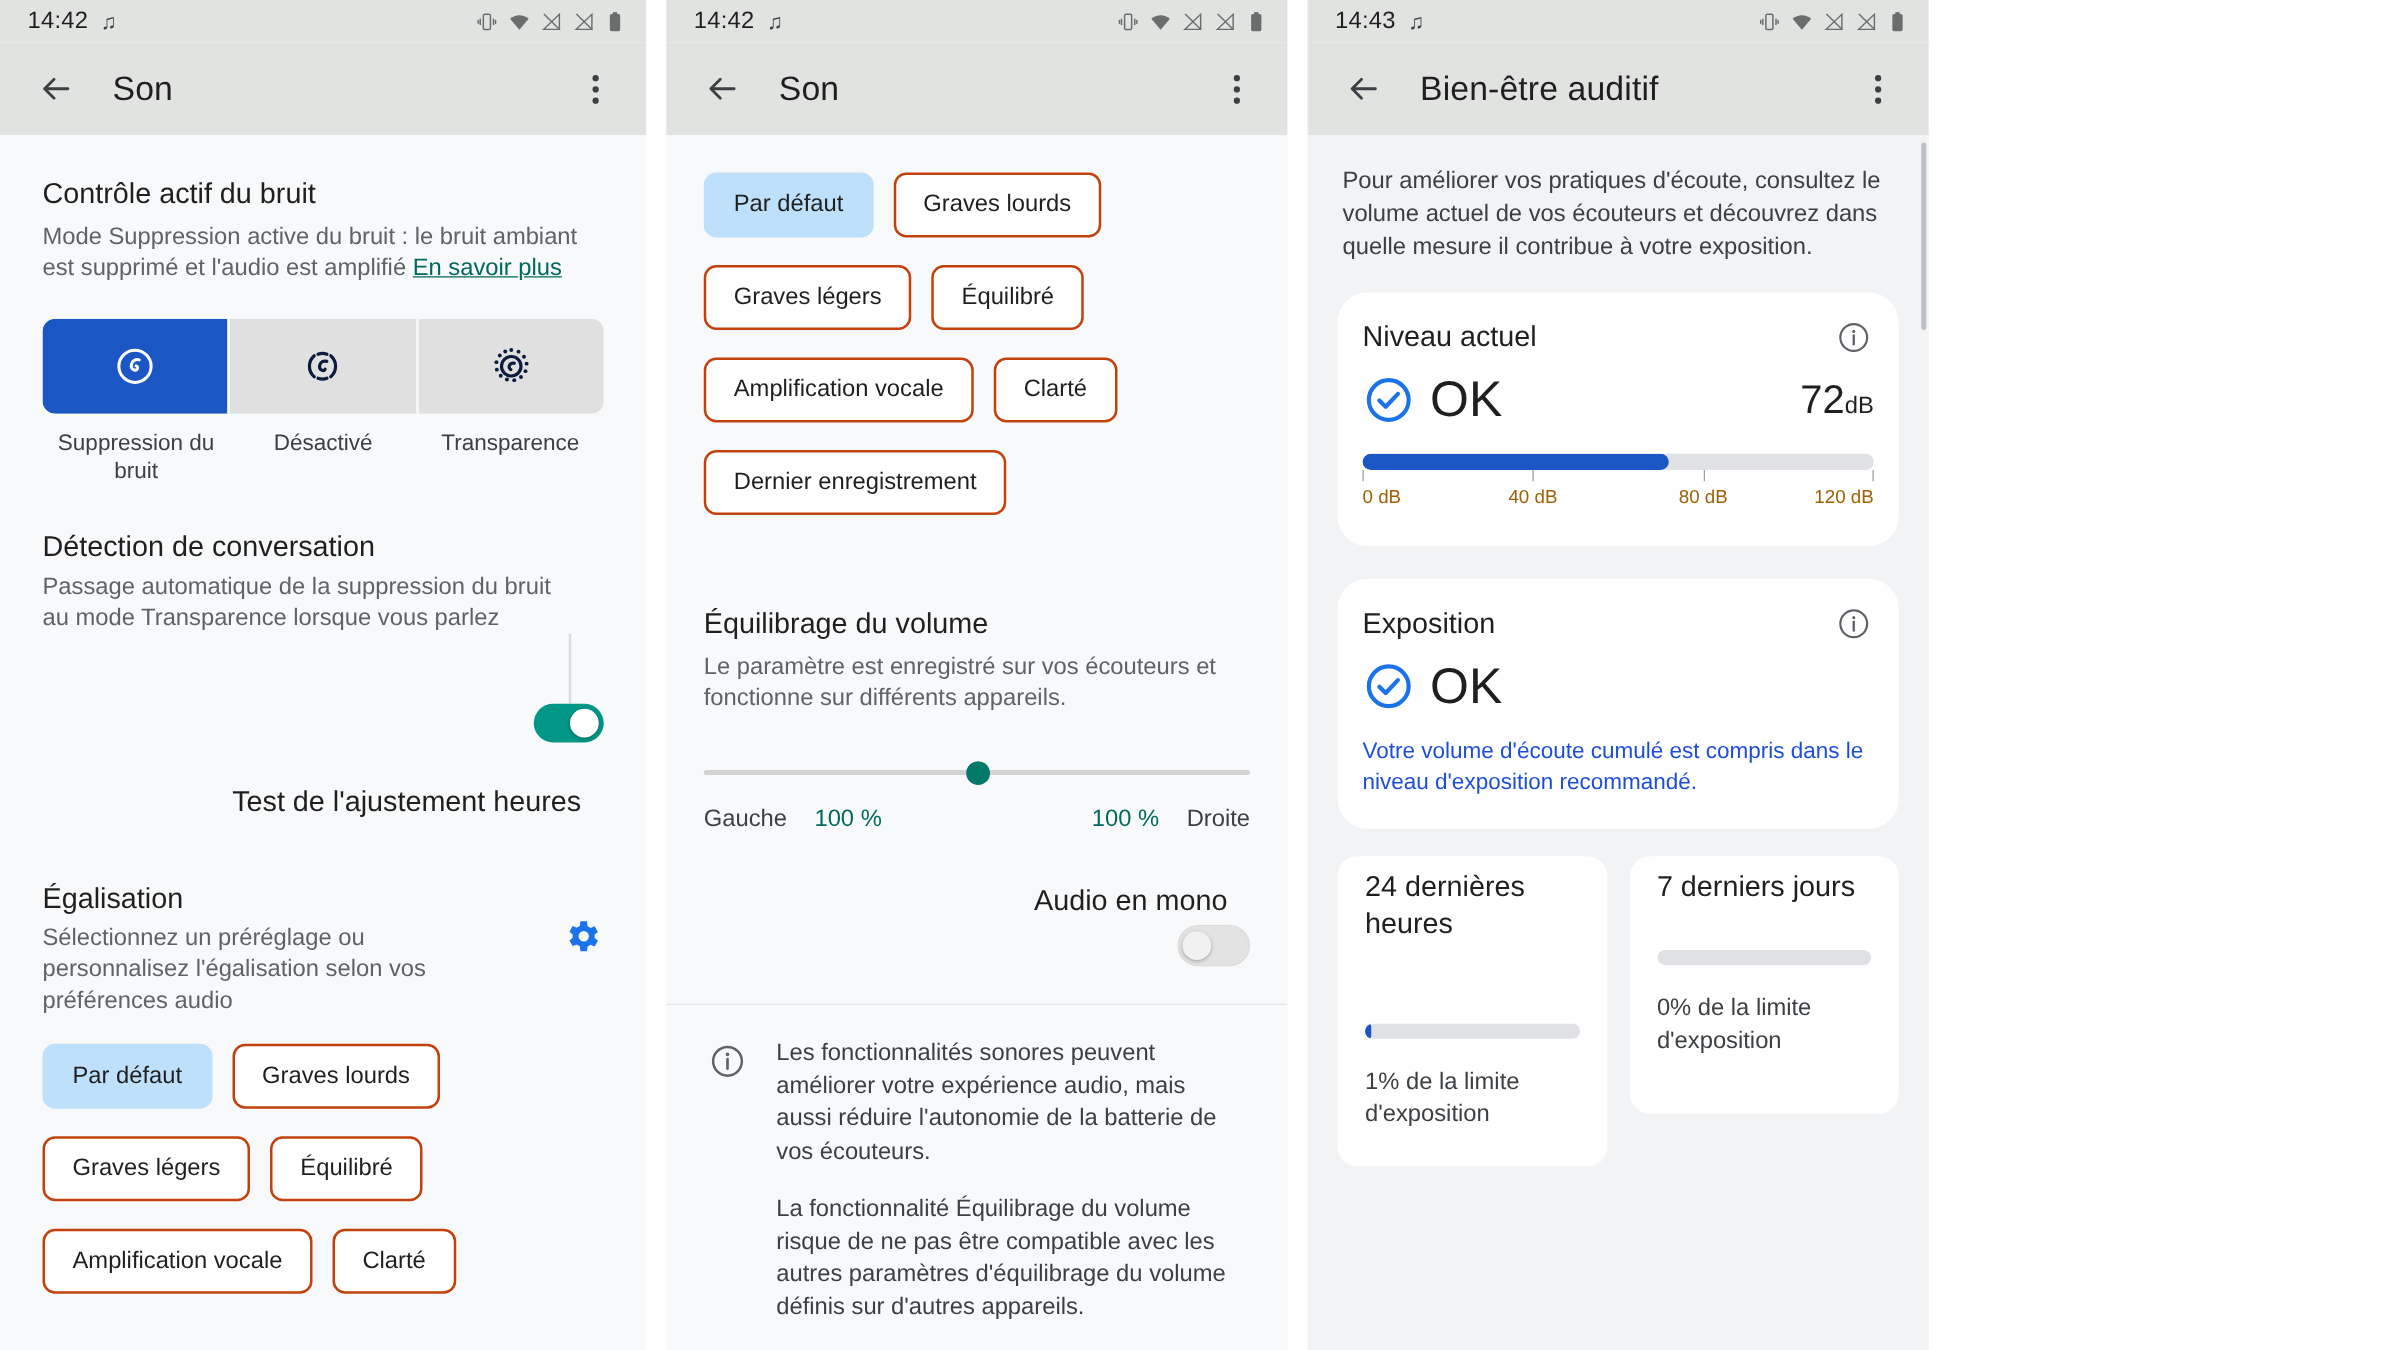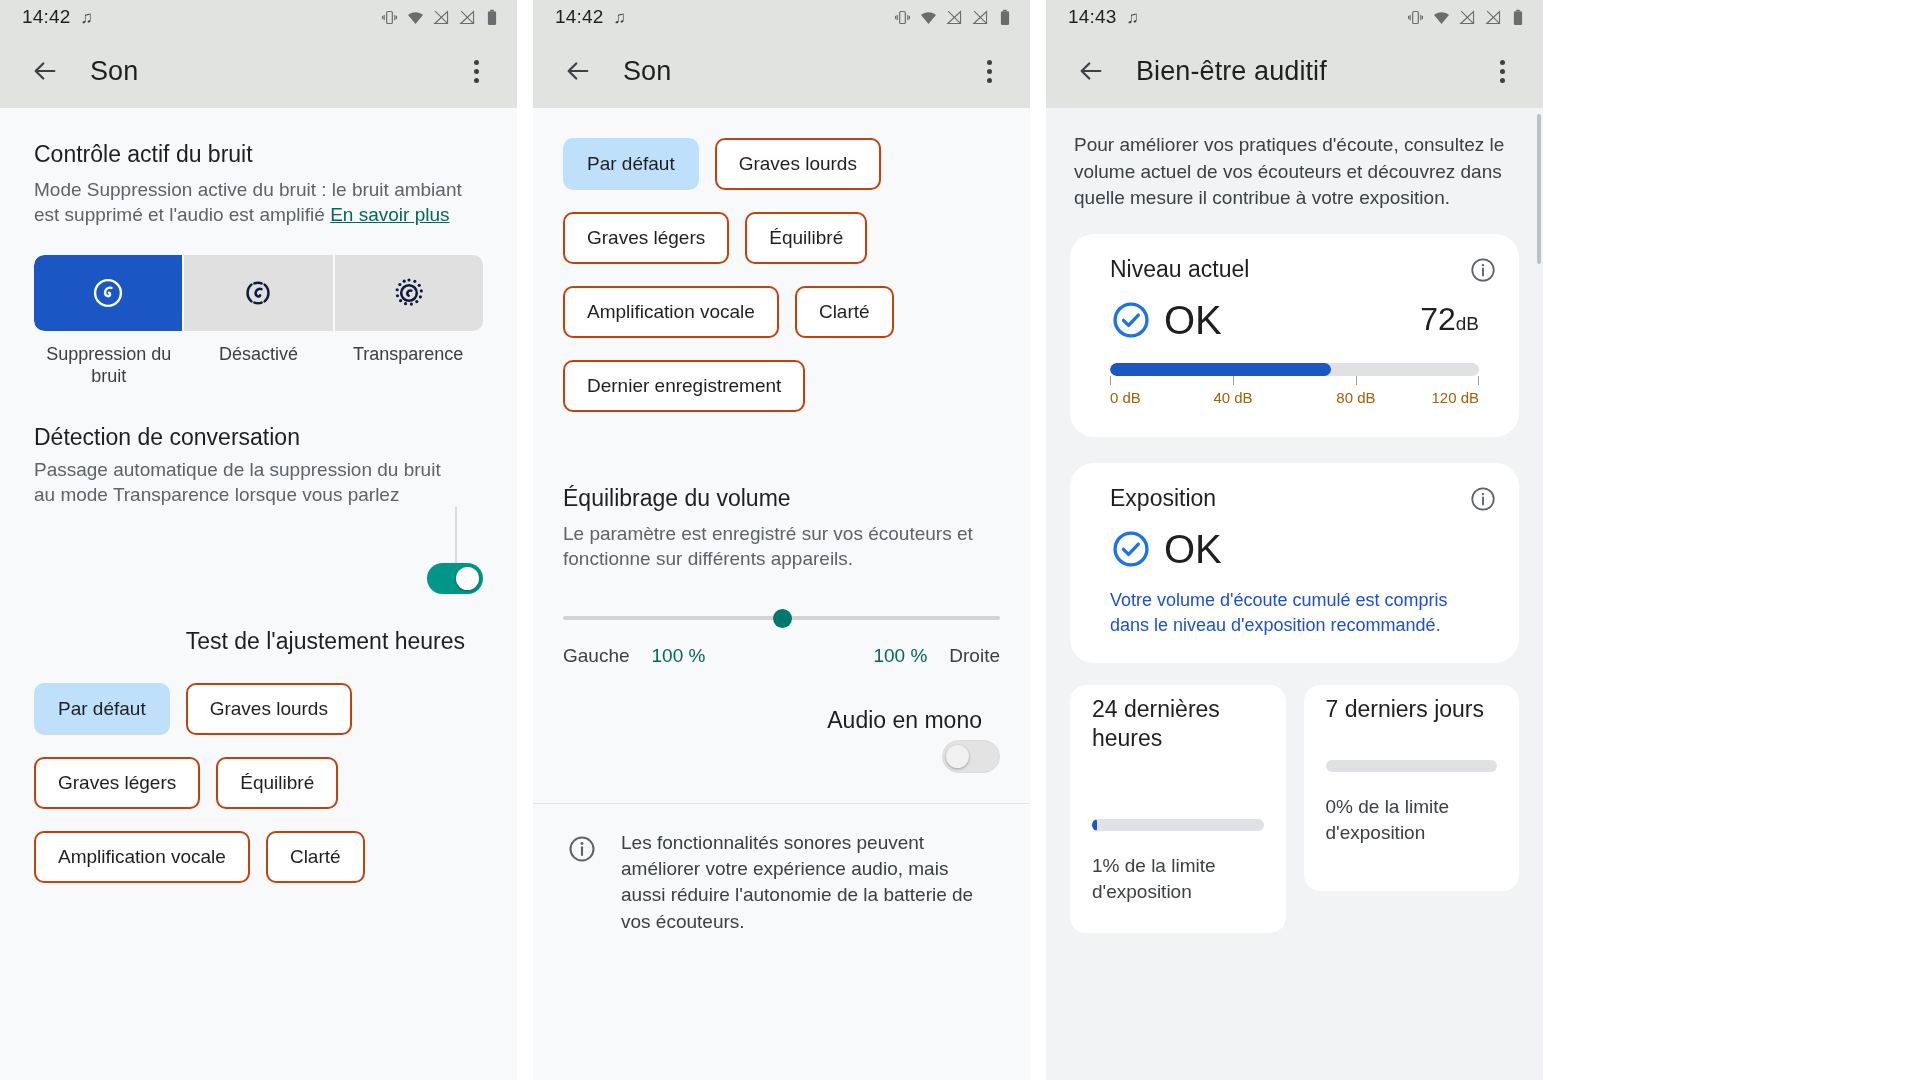--- a/index.html
+++ b/index.html
@@ -73,21 +73,21 @@
   .sl-right{margin-left:22px;}
   .sl-gap{flex:1;}
 
   .hr{height:1px;background:#e3e5e8;margin-top:30px;}
 
   .note{display:flex;gap:24px;padding:26px 34px 0;}
   .note .ntext p{margin:0 0 20px;font-size:19px;color:#3c4043;line-height:1.38;}
 
   
   .p3intro{font-size:19px;color:#3c4043;line-height:1.4;padding:24px 28px 0;margin:0;}
-  .card{background:#ffffff;border-radius:24px;margin:22px 24px 0;padding:22px 40px 26px;box-sizing:border-box;position:relative;}
+  .card{background:#ffffff;border-radius:24px;margin:22px 24px 0;padding:22px 20px 26px;box-sizing:border-box;position:relative;}
   .card h3{margin:0;font-size:23px;color:#1f1f1f;font-weight:400;}
   .info-i{position:absolute;right:22px;top:22px;cursor:pointer;}
   .okline{display:flex;align-items:center;gap:12px;margin-top:16px;}
   .okline .okt{font-size:40px;color:#1f1f1f;line-height:1;}
   .db{margin-left:auto;font-size:32px;color:#1f1f1f;}
   .db small{font-size:19px;}
   .meter{margin-top:22px;height:13px;border-radius:7px;background:#dfe1e5;position:relative;overflow:hidden;}
   .meter .fill{position:absolute;left:0;top:0;bottom:0;border-radius:7px;background:#1a56c4;}
   .ticks{position:relative;height:10px;margin-top:0;}
   .ticks i{position:absolute;top:0;width:1px;height:9px;background:#9aa0a6;}
@@ -219,20 +219,31 @@
               <span class="knob"></span>
             </div>
         </div>
 
         <div class="row" style="margin-top:34px">
           <div class="texts">
             <h4>Test de l'ajustement heures</h4>
           </div>
         </div>
 
+        <div class="row" style="margin-top:44px;position:relative">
+          <div class="texts" style="padding-right:80px">
+            <h4>Égalisation</h4>
+            <p>Sélectionnez un préréglage ou personnalisez l'égalisation selon vos préférences audio</p>
+          </div>
+          <span class="gear" style="right:0;top:28px">
+            <svg width="32" height="32" viewBox="0 0 24 24">
+                <path fill="#1a73e8" d="M19.4 13a7.6 7.6 0 0 0 0-2l2-1.6-2-3.4-2.4 1a7.5 7.5 0 0 0-1.8-1L14.8 3h-3.9l-.4 2.9a7.5 7.5 0 0 0-1.8 1l-2.4-1-2 3.4 2 1.6a7.6 7.6 0 0 0 0 2l-2 1.6 2 3.4 2.4-1c.56.43 1.16.77 1.8 1L10.9 21h3.9l.4-2.9c.64-.26 1.24-.6 1.8-1l2.4 1 2-3.4-2-1.6zM12.9 15.1a3.1 3.1 0 1 1 0-6.2 3.1 3.1 0 0 1 0 6.2z" transform="translate(-0.9 0)"></path>
+              </svg>
+          </span>
+        </div>
 
         <div class="chips">
           <div class="chip sel">Par défaut</div>
           <div class="chip">Graves lourds</div>
         </div>
         <div class="chips">
           <div class="chip">Graves légers</div>
           <div class="chip">Équilibré</div>
         </div>
         <div class="chips">
@@ -339,20 +350,21 @@
       <div class="note">
         <span style="flex:0 0 auto;padding-top:4px">
           <svg width="30" height="30" viewBox="0 0 24 24">
               <circle cx="12" cy="12" r="9.2" fill="none" stroke="#5f6368" stroke-width="1.6"></circle>
               <circle cx="12" cy="7.6" r="1.15" fill="#5f6368"></circle>
               <path d="M12 10.6v6.2" stroke="#5f6368" stroke-width="1.7" stroke-linecap="round"></path>
             </svg>
         </span>
         <span class="ntext">
           <p>Les fonctionnalités sonores peuvent améliorer votre expérience audio, mais aussi réduire l'autonomie de la batterie de vos écouteurs.</p>
+          <p>La fonctionnalité Équilibrage du volume risque de ne pas être compatible avec les autres paramètres d'équilibrage du volume définis sur d'autres appareils.</p>
         </span>
       </div>
     </div>
   </div>
 
   <div class="phone p3">
 
     <div class="statusbar">
       <span class="clock">14:43</span>
       <span class="music-note">♫</span>

